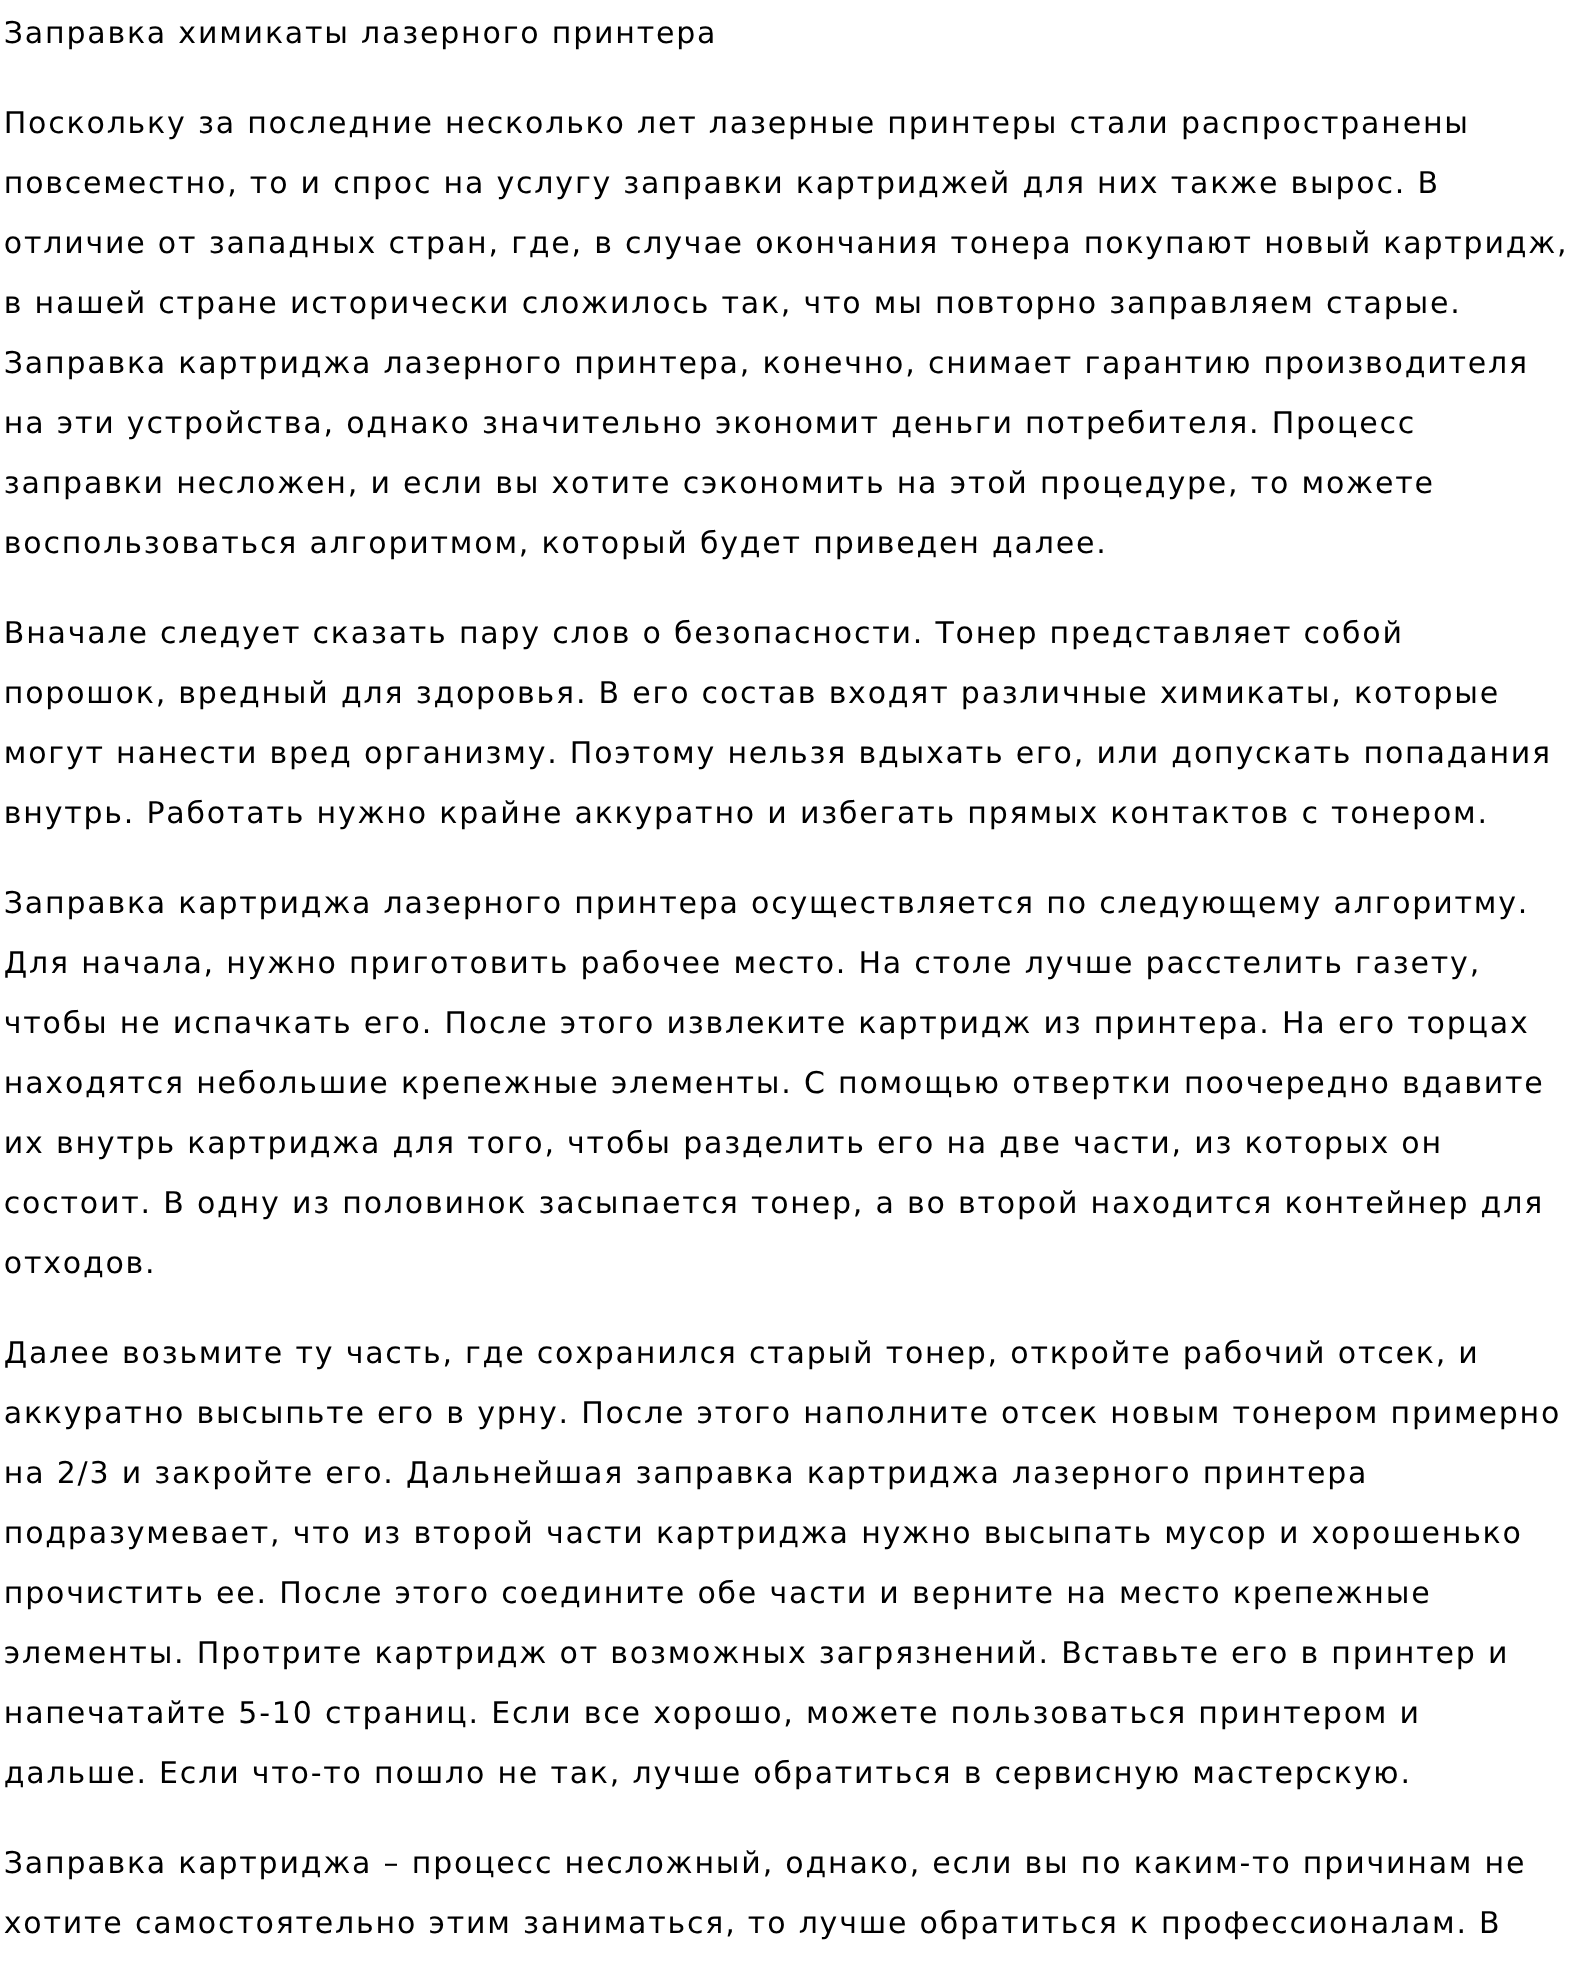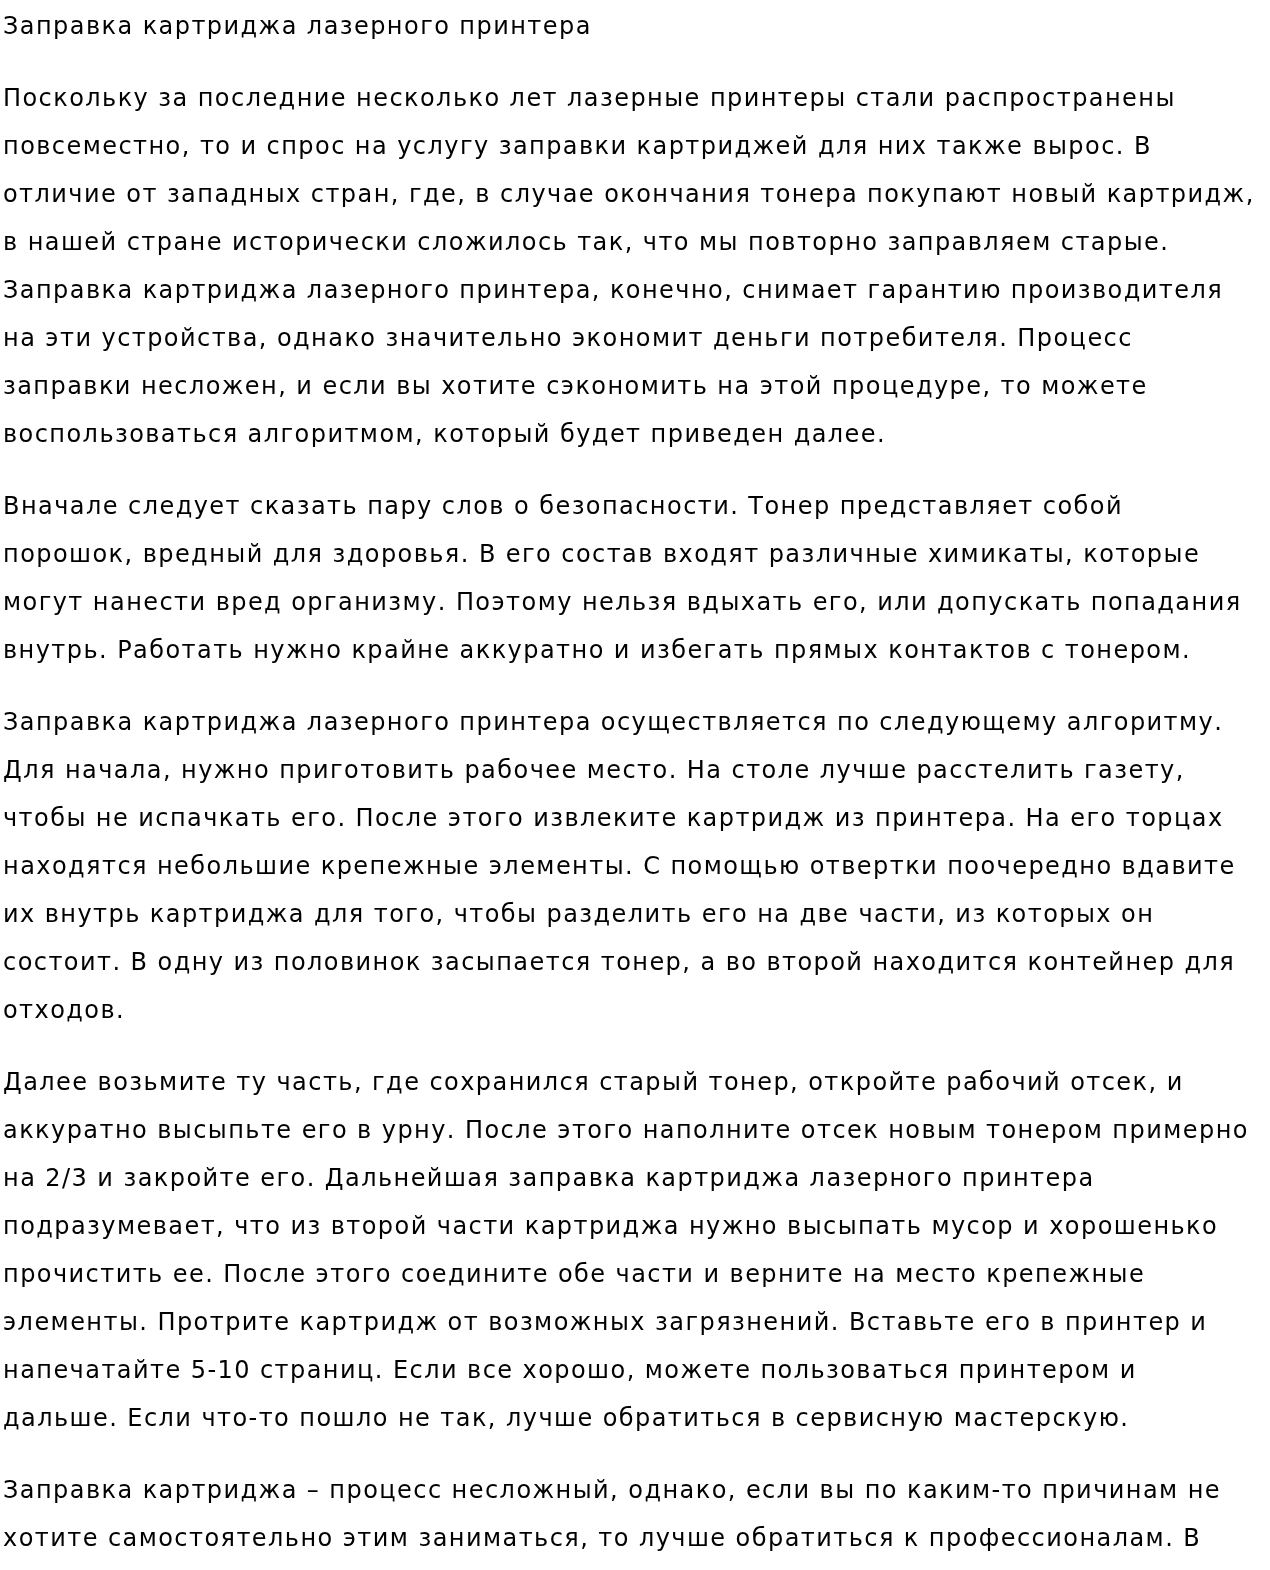--- a/index.html
+++ b/index.html
@@ -36,19 +36,19 @@
     margin-top: 0;
   }
   .doc p:last-child {
     margin-bottom: 0;
   }
 </style>
 </head>
 <body>
 
 <main class="doc">
-  <h1>Заправка картриджа лазерного принтера</h1>
+  <h1>Заправка химикаты лазерного принтера</h1>
   <p>Поскольку за последние несколько лет лазерные принтеры стали распространены повсеместно, то и спрос на услугу заправки картриджей для них также вырос. В отличие от западных стран, где, в случае окончания тонера покупают новый картридж, в нашей стране исторически сложилось так, что мы повторно заправляем старые. Заправка картриджа лазерного принтера, конечно, снимает гарантию производителя на эти устройства, однако значительно экономит деньги потребителя. Процесс заправки несложен, и если вы хотите сэкономить на этой процедуре, то можете воспользоваться алгоритмом, который будет приведен далее.</p>
   <p>Вначале следует сказать пару слов о безопасности. Тонер представляет собой порошок, вредный для здоровья. В его состав входят различные химикаты, которые могут нанести вред организму. Поэтому нельзя вдыхать его, или допускать попадания внутрь. Работать нужно крайне аккуратно и избегать прямых контактов с тонером.</p>
   <p>Заправка картриджа лазерного принтера осуществляется по следующему алгоритму. Для начала, нужно приготовить рабочее место. На столе лучше расстелить газету, чтобы не испачкать его. После этого извлеките картридж из принтера. На его торцах находятся небольшие крепежные элементы. С помощью отвертки поочередно вдавите их внутрь картриджа для того, чтобы разделить его на две части, из которых он состоит. В одну из половинок засыпается тонер, а во второй находится контейнер для отходов.</p>
   <p>Далее возьмите ту часть, где сохранился старый тонер, откройте рабочий отсек, и аккуратно высыпьте его в урну. После этого наполните отсек новым тонером примерно на 2/3 и закройте его. Дальнейшая заправка картриджа лазерного принтера подразумевает, что из второй части картриджа нужно высыпать мусор и хорошенько прочистить ее. После этого соедините обе части и верните на место крепежные элементы. Протрите картридж от возможных загрязнений. Вставьте его в принтер и напечатайте 5-10 страниц. Если все хорошо, можете пользоваться принтером и дальше. Если что-то пошло не так, лучше обратиться в сервисную мастерскую.</p>
   <p>Заправка картриджа – процесс несложный, однако, если вы по каким-то причинам не хотите самостоятельно этим заниматься, то лучше обратиться к профессионалам. В мастерской компетентные работники заправят картридж за 15-20 минут.</p>
 </main>
 
 </body></html>

